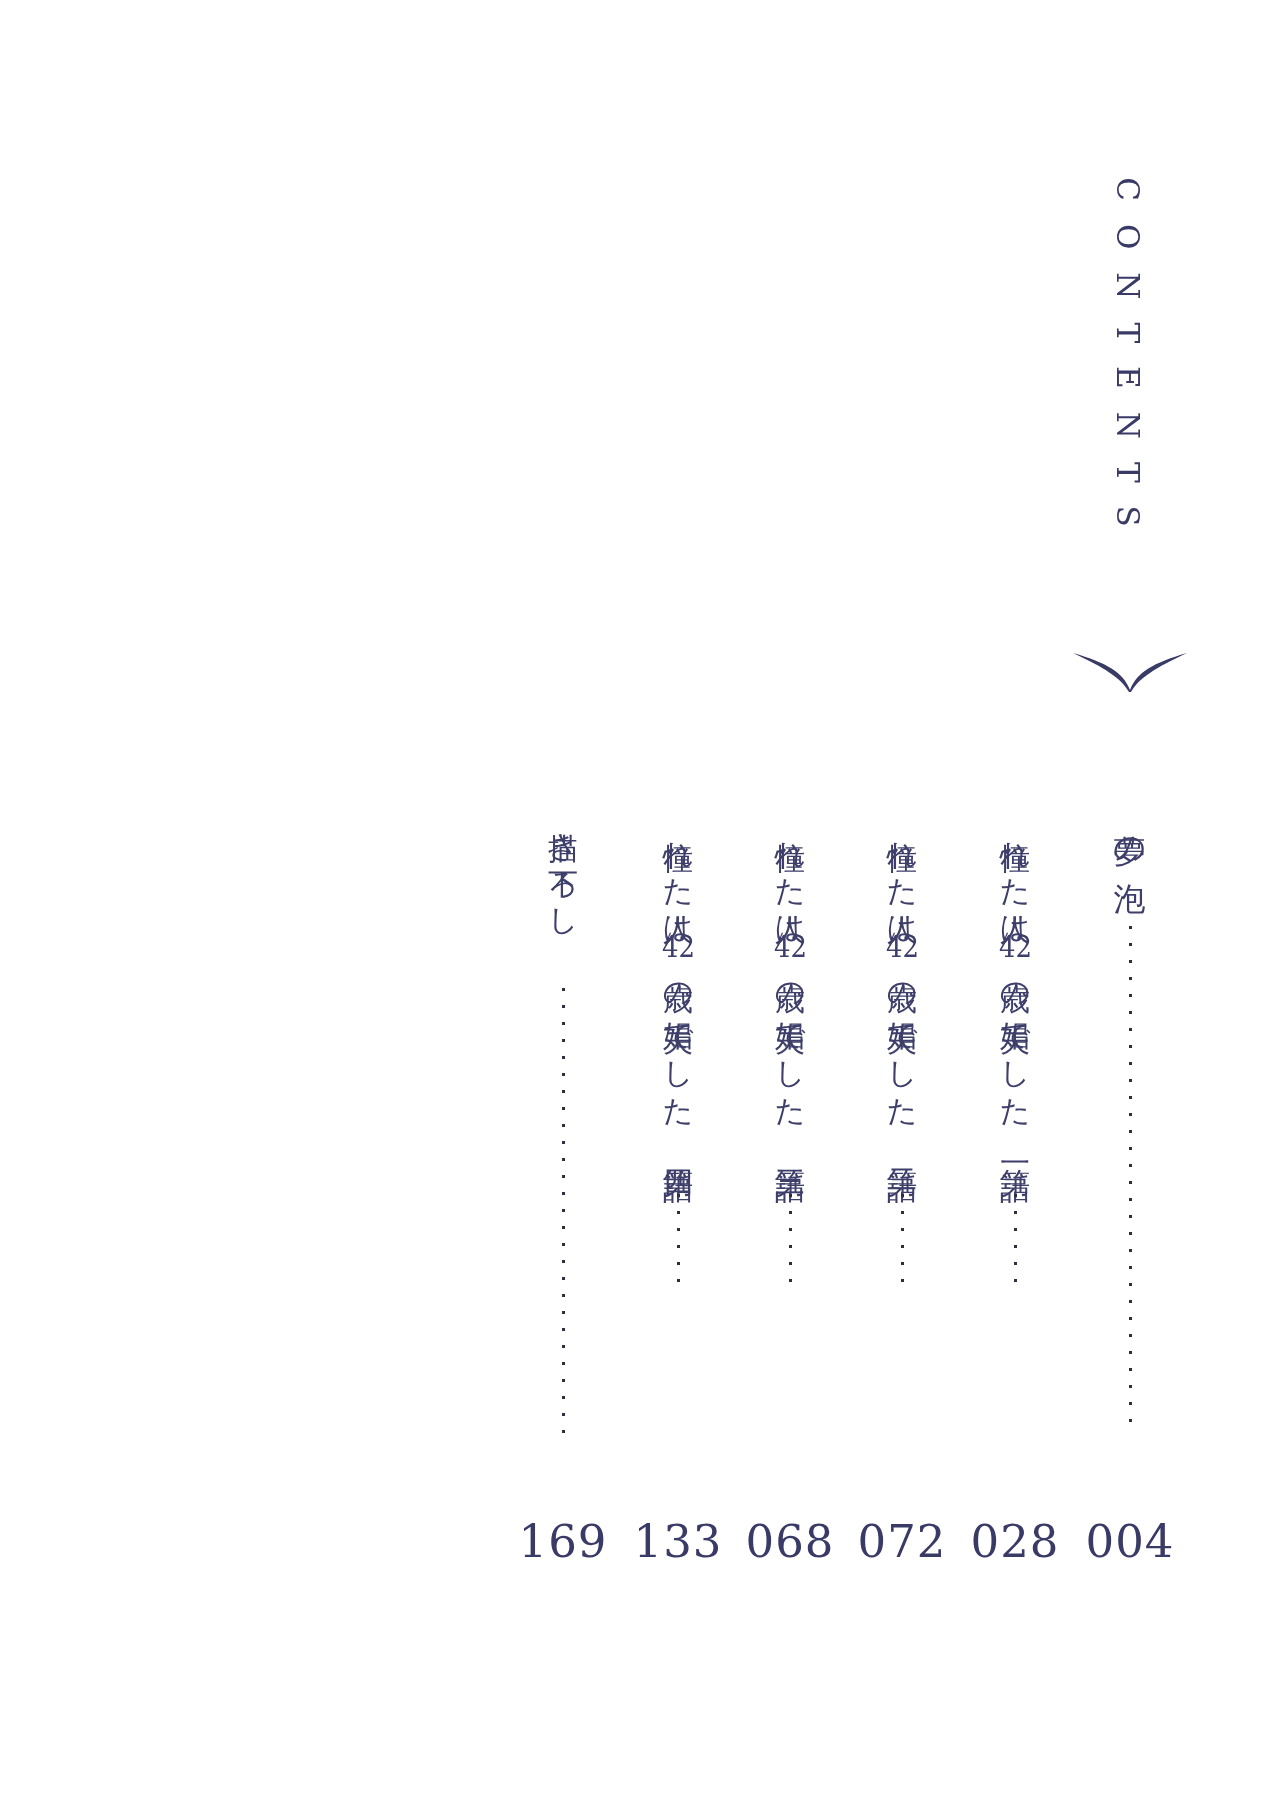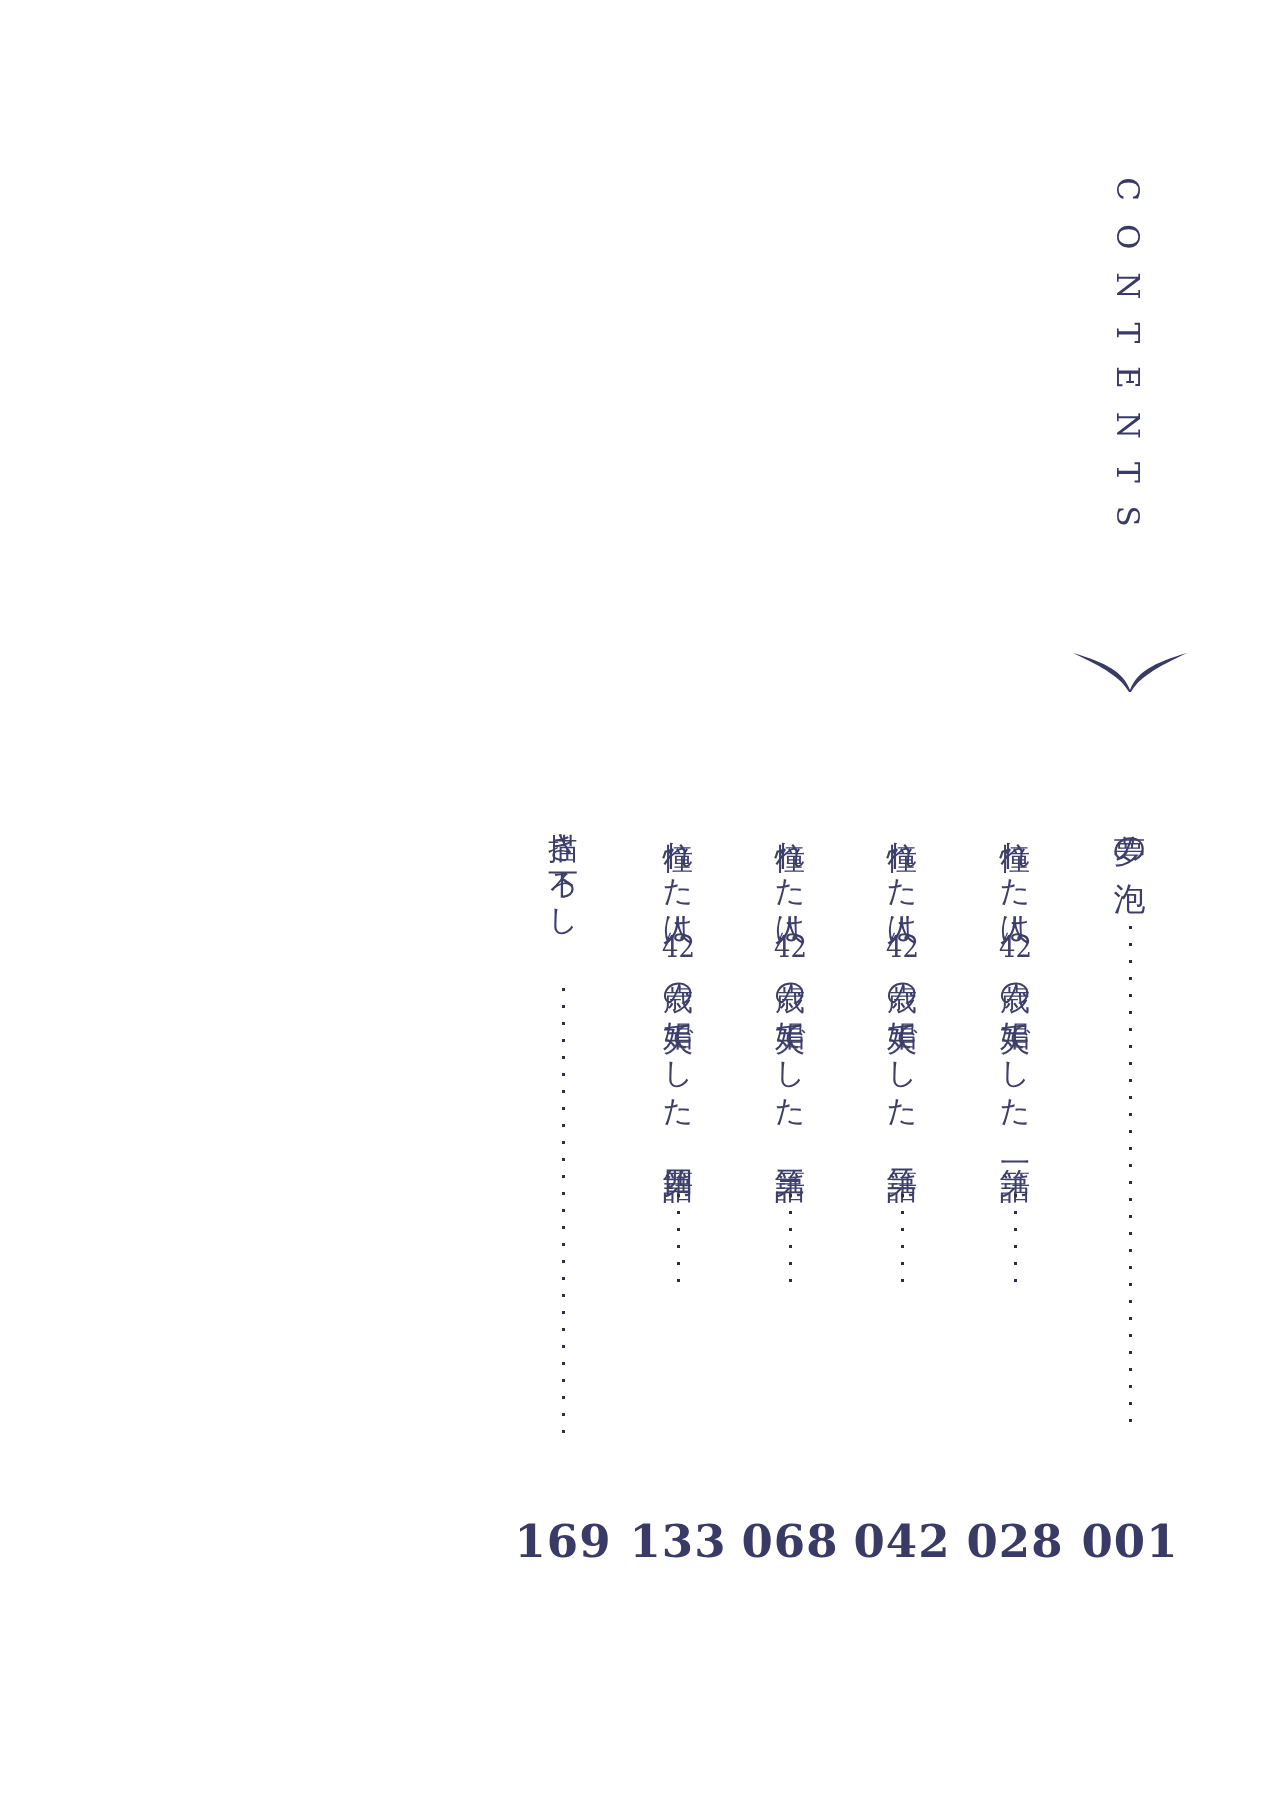--- a/index.html
+++ b/index.html
@@ -89,21 +89,20 @@
   .page-num {
     position: absolute;
     top: 1516px;
     width: 140px;
     height: 52px;
     line-height: 52px;
     text-align: center;
     font-size: 45px;
     letter-spacing: 1px;
     color: #3a3a66;
-    font-weight: bold;
   }
 
   
   #col-0 { left: 1110px; top: 810px; }
   #col-1 { left:  995px; top: 818px; }
   #col-2 { left:  882px; top: 818px; }
   #col-3 { left:  770px; top: 818px; }
   #col-4 { left:  658px; top: 818px; }
   #col-5 { left:  543px; top: 810px; }
 
@@ -122,35 +121,35 @@
   <div class="contents-heading">CONTENTS</div>
 
   <svg class="chevron" viewBox="0 0 118 42" aria-hidden="true">
     <path d="M2,3 C36,13 52,22 59,40 C66,22 82,13 116,3 C84,18 68,28 60,42 L58,42 C50,28 34,18 2,3 Z" fill="#3a3a66"></path>
   </svg>
 
   <div class="toc-col" id="col-0">
     <div class="vtext title-short">夢の泡</div>
     <div class="leader leader-l1"></div>
   </div>
-  <div class="page-num" id="pn-0">001</div>
+  <div class="page-num" id="pn-0">004</div>
 
   <div class="toc-col" id="col-1">
     <div class="vtext"><span>憧れた人は</span><span class="tcy">42</span><span>歳の娼夫でした</span></div>
     <div class="vtext chapter">第一話</div>
     <div class="leader leader-s"></div>
   </div>
   <div class="page-num" id="pn-1">028</div>
 
   <div class="toc-col" id="col-2">
     <div class="vtext"><span>憧れた人は</span><span class="tcy">42</span><span>歳の娼夫でした</span></div>
     <div class="vtext chapter">第二話</div>
     <div class="leader leader-s"></div>
   </div>
-  <div class="page-num" id="pn-2">042</div>
+  <div class="page-num" id="pn-2">072</div>
 
   <div class="toc-col" id="col-3">
     <div class="vtext"><span>憧れた人は</span><span class="tcy">42</span><span>歳の娼夫でした</span></div>
     <div class="vtext chapter">第三話</div>
     <div class="leader leader-s"></div>
   </div>
   <div class="page-num" id="pn-3">068</div>
 
   <div class="toc-col" id="col-4">
     <div class="vtext"><span>憧れた人は</span><span class="tcy">42</span><span>歳の娼夫でした</span></div>

